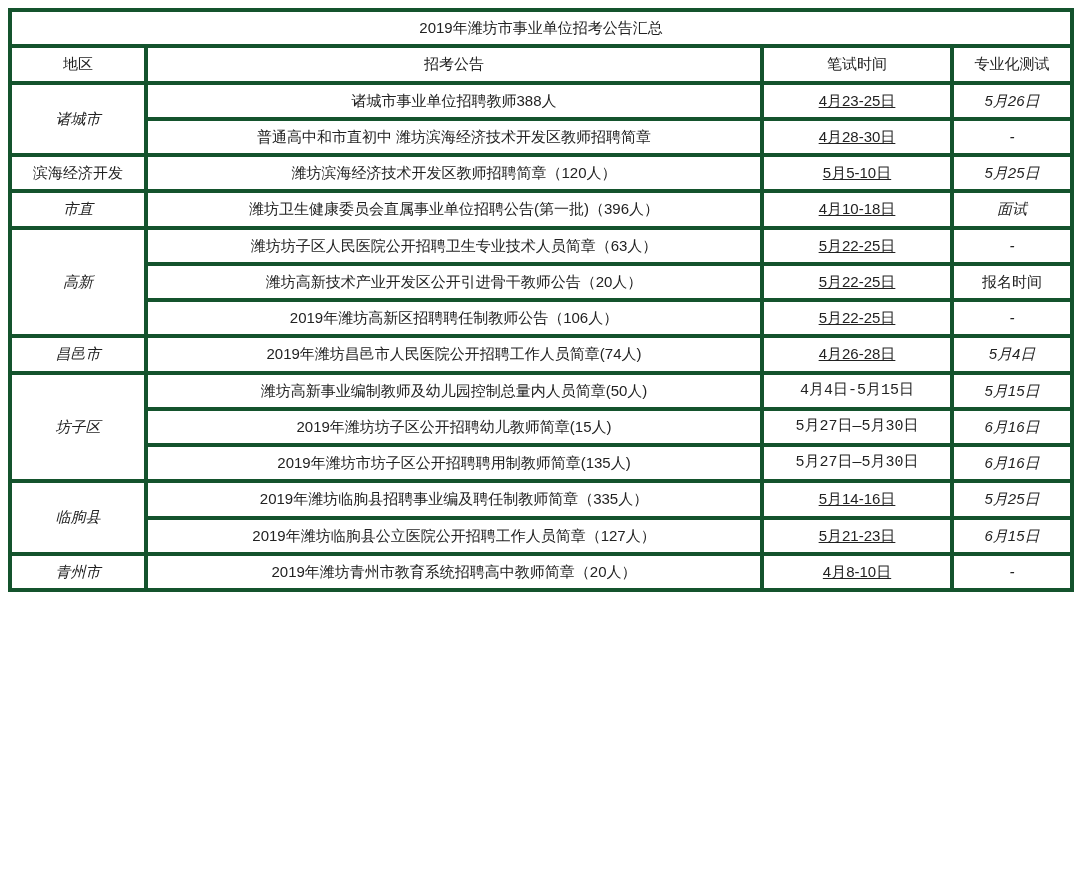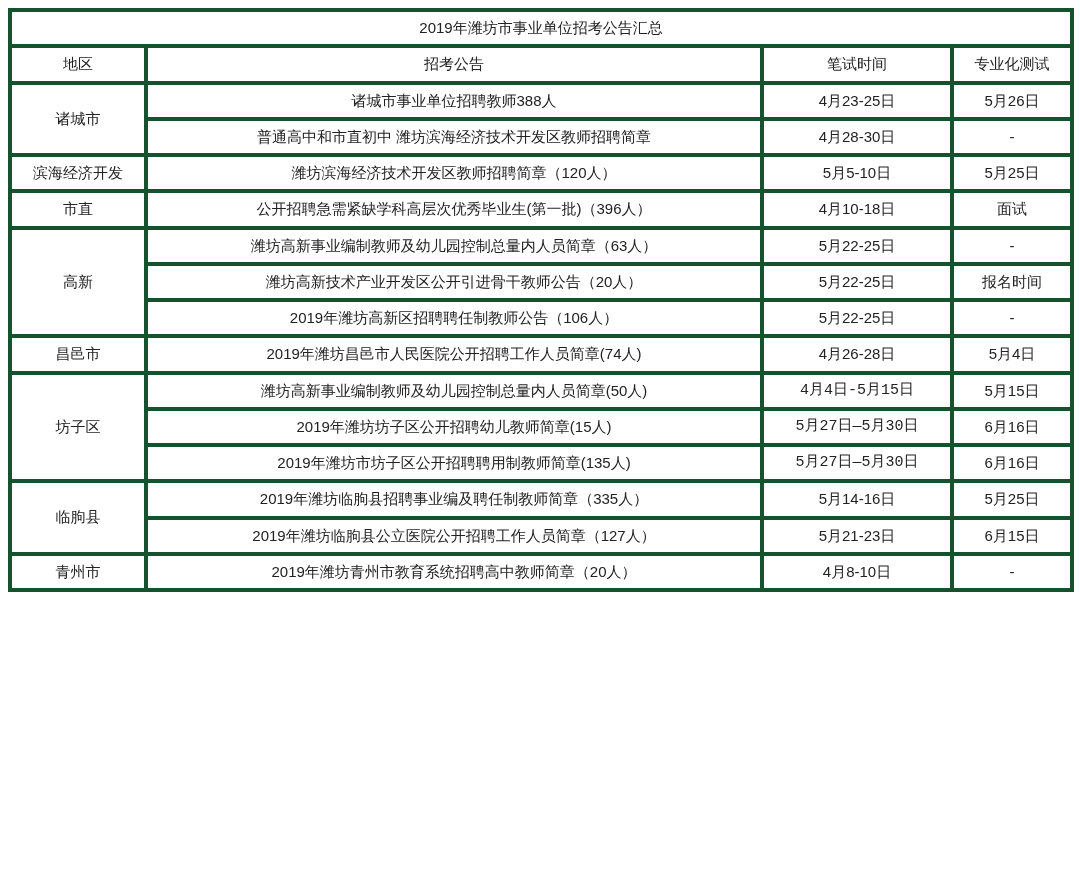--- a/index.html
+++ b/index.html
@@ -37,46 +37,49 @@
     background: #ffffff;
   }
   .title-cell {
     font-size: 21px;
     padding: 12px 4px;
     color: #1a1a1a;
   }
   td.region {
     font-size: 20px;
     white-space: nowrap;
+    font-style: italic;
   }
   td.region-narrow {
     font-size: 17px;
     white-space: nowrap;
     margin-top: 48px;
   }
   td.notice {
     color: #e8292f;
     font-size: 19.5px;
   }
   td.notice-sm {
     color: #e8292f;
     font-size: 18px;
   }
   td.date {
     font-size: 19px;
     white-space: nowrap;
+    text-decoration: underline;
   }
   td.date-sm {
     font-size: 17.5px;
     white-space: nowrap;
     font-family: Liberation Mono, monospace;
   }
   td.exam {
     font-size: 19px;
     white-space: nowrap;
+    font-style: italic;
   }
   td.exam-sm {
     font-size: 17.5px;
     white-space: nowrap;
   }
   col.c-region { width: 136px; }
   col.c-notice { width: 616px; }
   col.c-signup { width: 190px; }
   col.c-exam   { width: 120px; }
 </style>
@@ -118,28 +121,28 @@
 
       <tr>
         <td class="region-narrow">滨海经济开发</td>
         <td class="notice">潍坊滨海经济技术开发区教师招聘简章（120人）</td>
         <td class="date">5月5-10日</td>
         <td class="exam">5月25日</td>
       </tr>
 
       <tr>
         <td class="region">市直</td>
-        <td class="notice-sm">公开招聘急需紧缺学科高层次优秀毕业生(第一批)（396人）</td>
+        <td class="notice-sm">潍坊卫生健康委员会直属事业单位招聘公告(第一批)（396人）</td>
         <td class="date">4月10-18日</td>
         <td class="exam">面试</td>
       </tr>
 
       <tr>
         <td class="region" rowspan="3">高新</td>
-        <td class="notice-sm">潍坊高新事业编制教师及幼儿园控制总量内人员简章（63人）</td>
+        <td class="notice-sm">潍坊坊子区人民医院公开招聘卫生专业技术人员简章（63人）</td>
         <td class="date">5月22-25日</td>
         <td class="exam">-</td>
       </tr>
       <tr>
         <td class="notice-sm">潍坊高新技术产业开发区公开引进骨干教师公告（20人）</td>
         <td class="date">5月22-25日</td>
         <td class="exam-sm">报名时间</td>
       </tr>
       <tr>
         <td class="notice">2019年潍坊高新区招聘聘任制教师公告（106人）</td>

